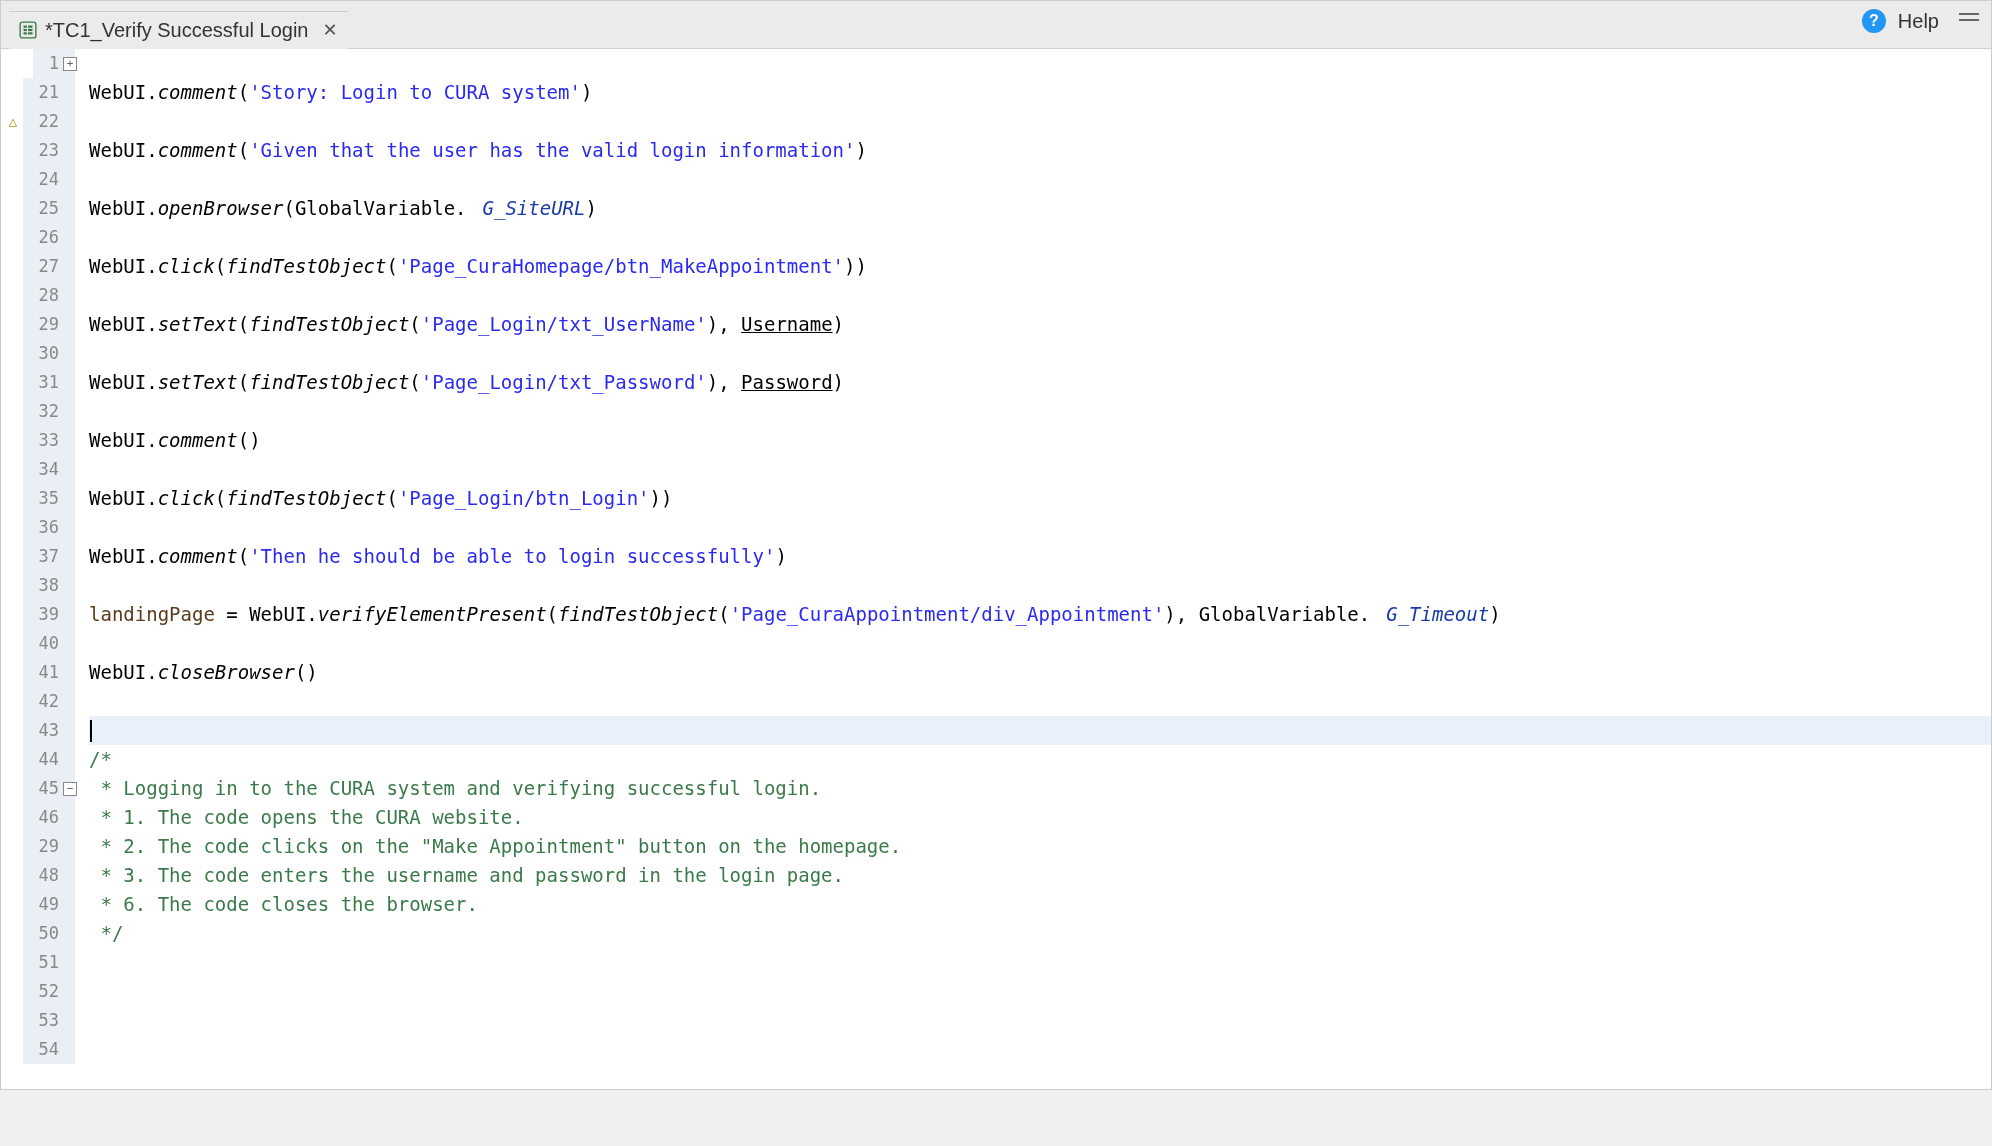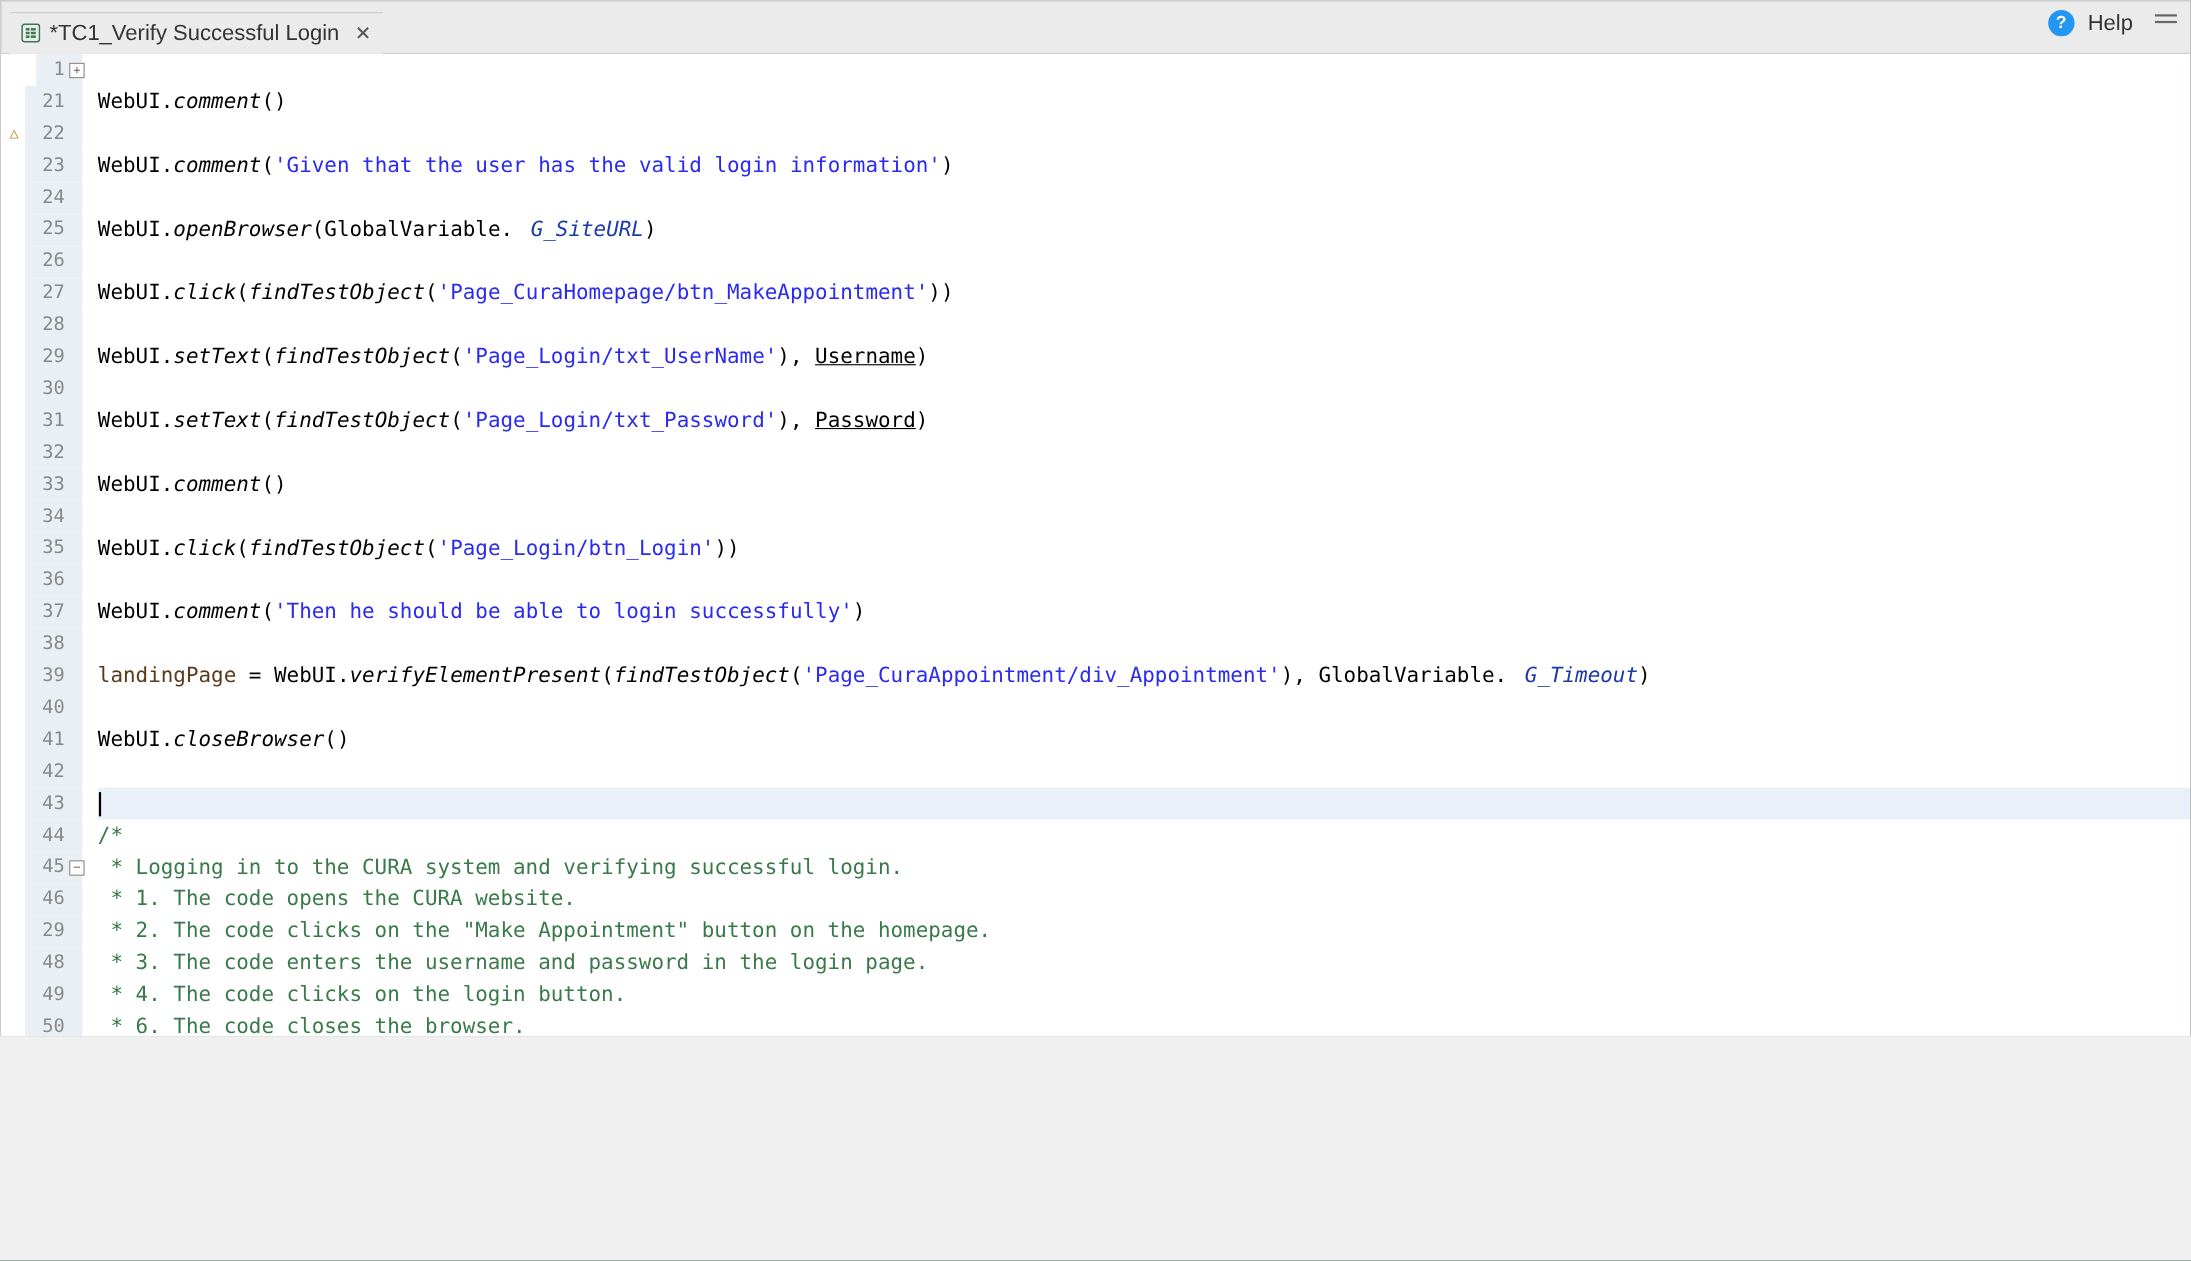--- a/index.html
+++ b/index.html
@@ -3,21 +3,21 @@
 <meta charset="utf-8">
 <style>
   * { margin: 0; padding: 0; box-sizing: border-box; }
   body {
     font-family: -apple-system, BlinkMacSystemFont, "Segoe UI", sans-serif;
     background: #f0f0f0;
     overflow: hidden;
   }
   .window {
     width: 1992px;
-    height: 942px;
+    height: 1090px;
     background: #14532d;
     border: 1px solid #ccc;
     display: flex;
     flex-direction: column;
   }
   .tab-bar {
     height: 48px;
     background: #ebebeb;
     border-bottom: 1px solid #d0d0d0;
     display: flex;
@@ -333,21 +333,21 @@
         </div>
         <div class="gutter-line">
           <span class="gutter-num">53</span>
         </div>
         <div class="gutter-line">
           <span class="gutter-num">54</span>
         </div>
       </div>
     <div class="code-area" id="code">
         <div class="code-line"></div>
-        <div class="code-line"><span class="cls">WebUI.</span><span class="method">comment</span><span class="punct">(</span><span class="punct">)</span></div>
+        <div class="code-line"><span class="cls">WebUI.</span><span class="method">comment</span><span class="punct">(</span><span class="str">'Story: Login to CURA system'</span><span class="punct">)</span></div>
         <div class="code-line"></div>
         <div class="code-line"><span class="cls">WebUI.</span><span class="method">comment</span><span class="punct">(</span><span class="str">'Given that the user has the valid login information'</span><span class="punct">)</span></div>
         <div class="code-line"></div>
         <div class="code-line"><span class="cls">WebUI.</span><span class="method">openBrowser</span><span class="punct">(GlobalVariable.</span><span class="field">G_SiteURL</span><span class="punct">)</span></div>
         <div class="code-line"></div>
         <div class="code-line"><span class="cls">WebUI.</span><span class="method">click</span><span class="punct">(</span><span class="method">findTestObject</span><span class="punct">(</span><span class="str">'Page_CuraHomepage/btn_MakeAppointment'</span><span class="punct">))</span></div>
         <div class="code-line"></div>
         <div class="code-line"><span class="cls">WebUI.</span><span class="method">setText</span><span class="punct">(</span><span class="method">findTestObject</span><span class="punct">(</span><span class="str">'Page_Login/txt_UserName'</span><span class="punct">), </span><span class="underline">Username</span><span class="punct">)</span></div>
         <div class="code-line"></div>
         <div class="code-line"><span class="cls">WebUI.</span><span class="method">setText</span><span class="punct">(</span><span class="method">findTestObject</span><span class="punct">(</span><span class="str">'Page_Login/txt_Password'</span><span class="punct">), </span><span class="underline">Password</span><span class="punct">)</span></div>
@@ -361,20 +361,19 @@
         <div class="code-line"><span class="var">landingPage</span><span class="cls"> = WebUI.</span><span class="method">verifyElementPresent</span><span class="punct">(</span><span class="method">findTestObject</span><span class="punct">(</span><span class="str">'Page_CuraAppointment/div_Appointment'</span><span class="punct">), GlobalVariable.</span><span class="field">G_Timeout</span><span class="punct">)</span></div>
         <div class="code-line"></div>
         <div class="code-line"><span class="cls">WebUI.</span><span class="method">closeBrowser</span><span class="punct">()</span></div>
         <div class="code-line"></div>
         <div class="code-line current-line"><span class="cursor"></span></div>
         <div class="code-line"><span class="comment">/*</span></div>
         <div class="code-line"><span class="comment"> * Logging in to the CURA system and verifying successful login.</span></div>
         <div class="code-line"><span class="comment"> * 1. The code opens the CURA website.</span></div>
         <div class="code-line"><span class="comment"> * 2. The code clicks on the "Make Appointment" button on the homepage.</span></div>
         <div class="code-line"><span class="comment"> * 3. The code enters the username and password in the login page.</span></div>
-        <div class="code-line"><span class="comment"> * 4. The code clicks on the login button.</span></div>
         <div class="code-line"><span class="comment"> * 6. The code closes the browser.</span></div>
         <div class="code-line"><span class="comment"> */</span></div>
         <div class="code-line"></div>
       </div>
   </div>
 
 </div>
 
 </body></html>

